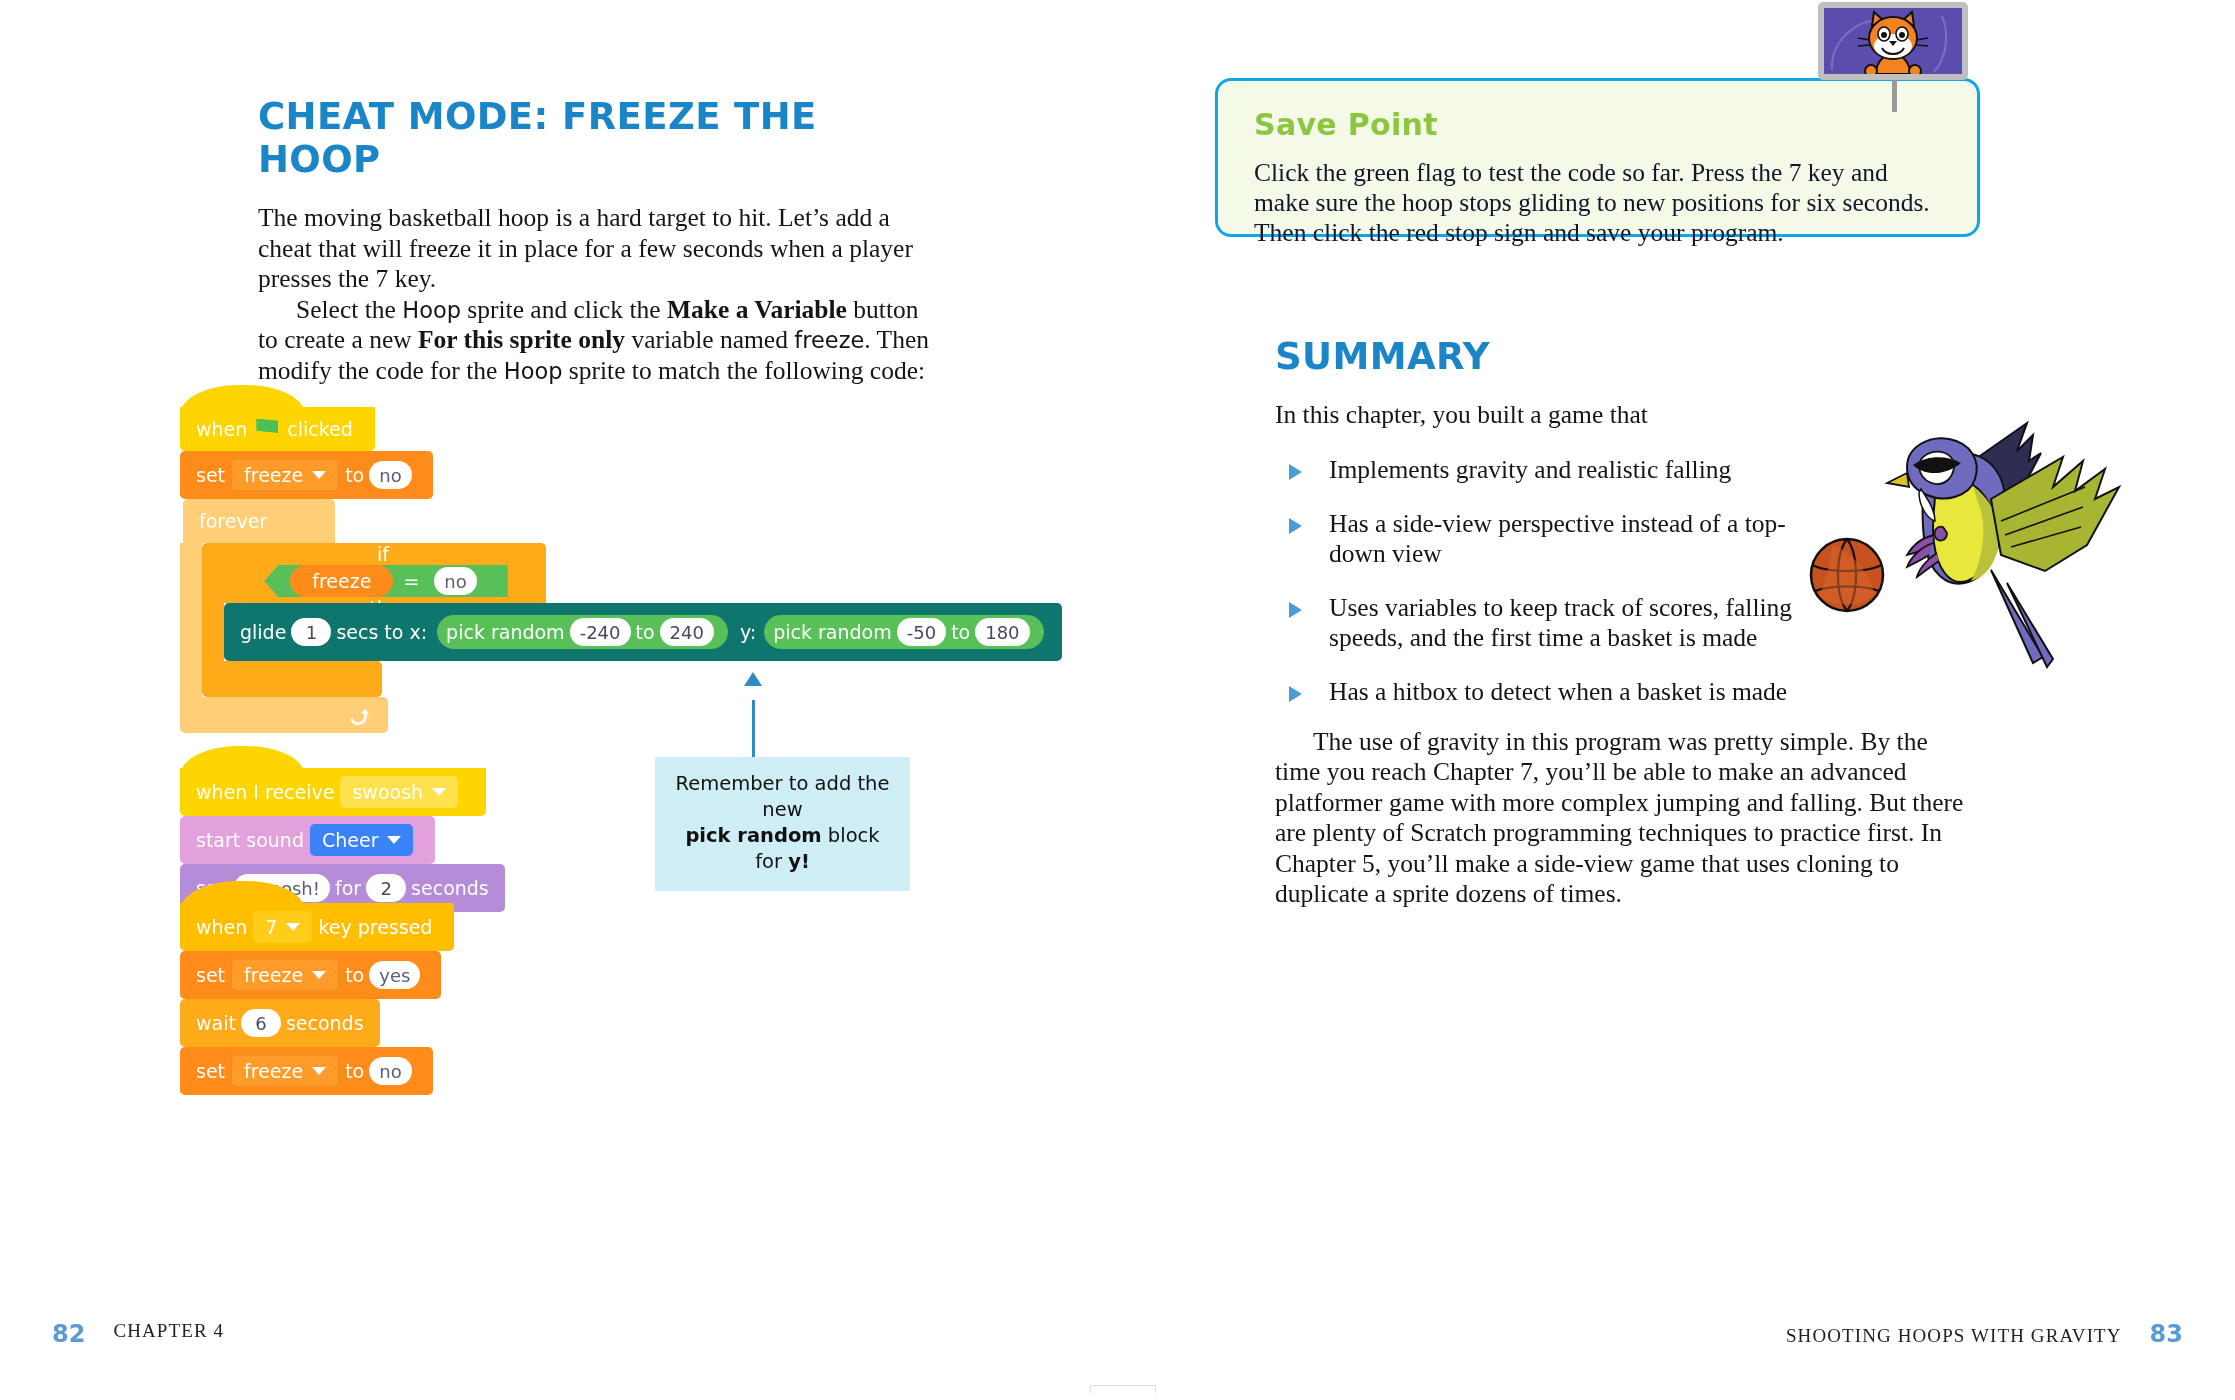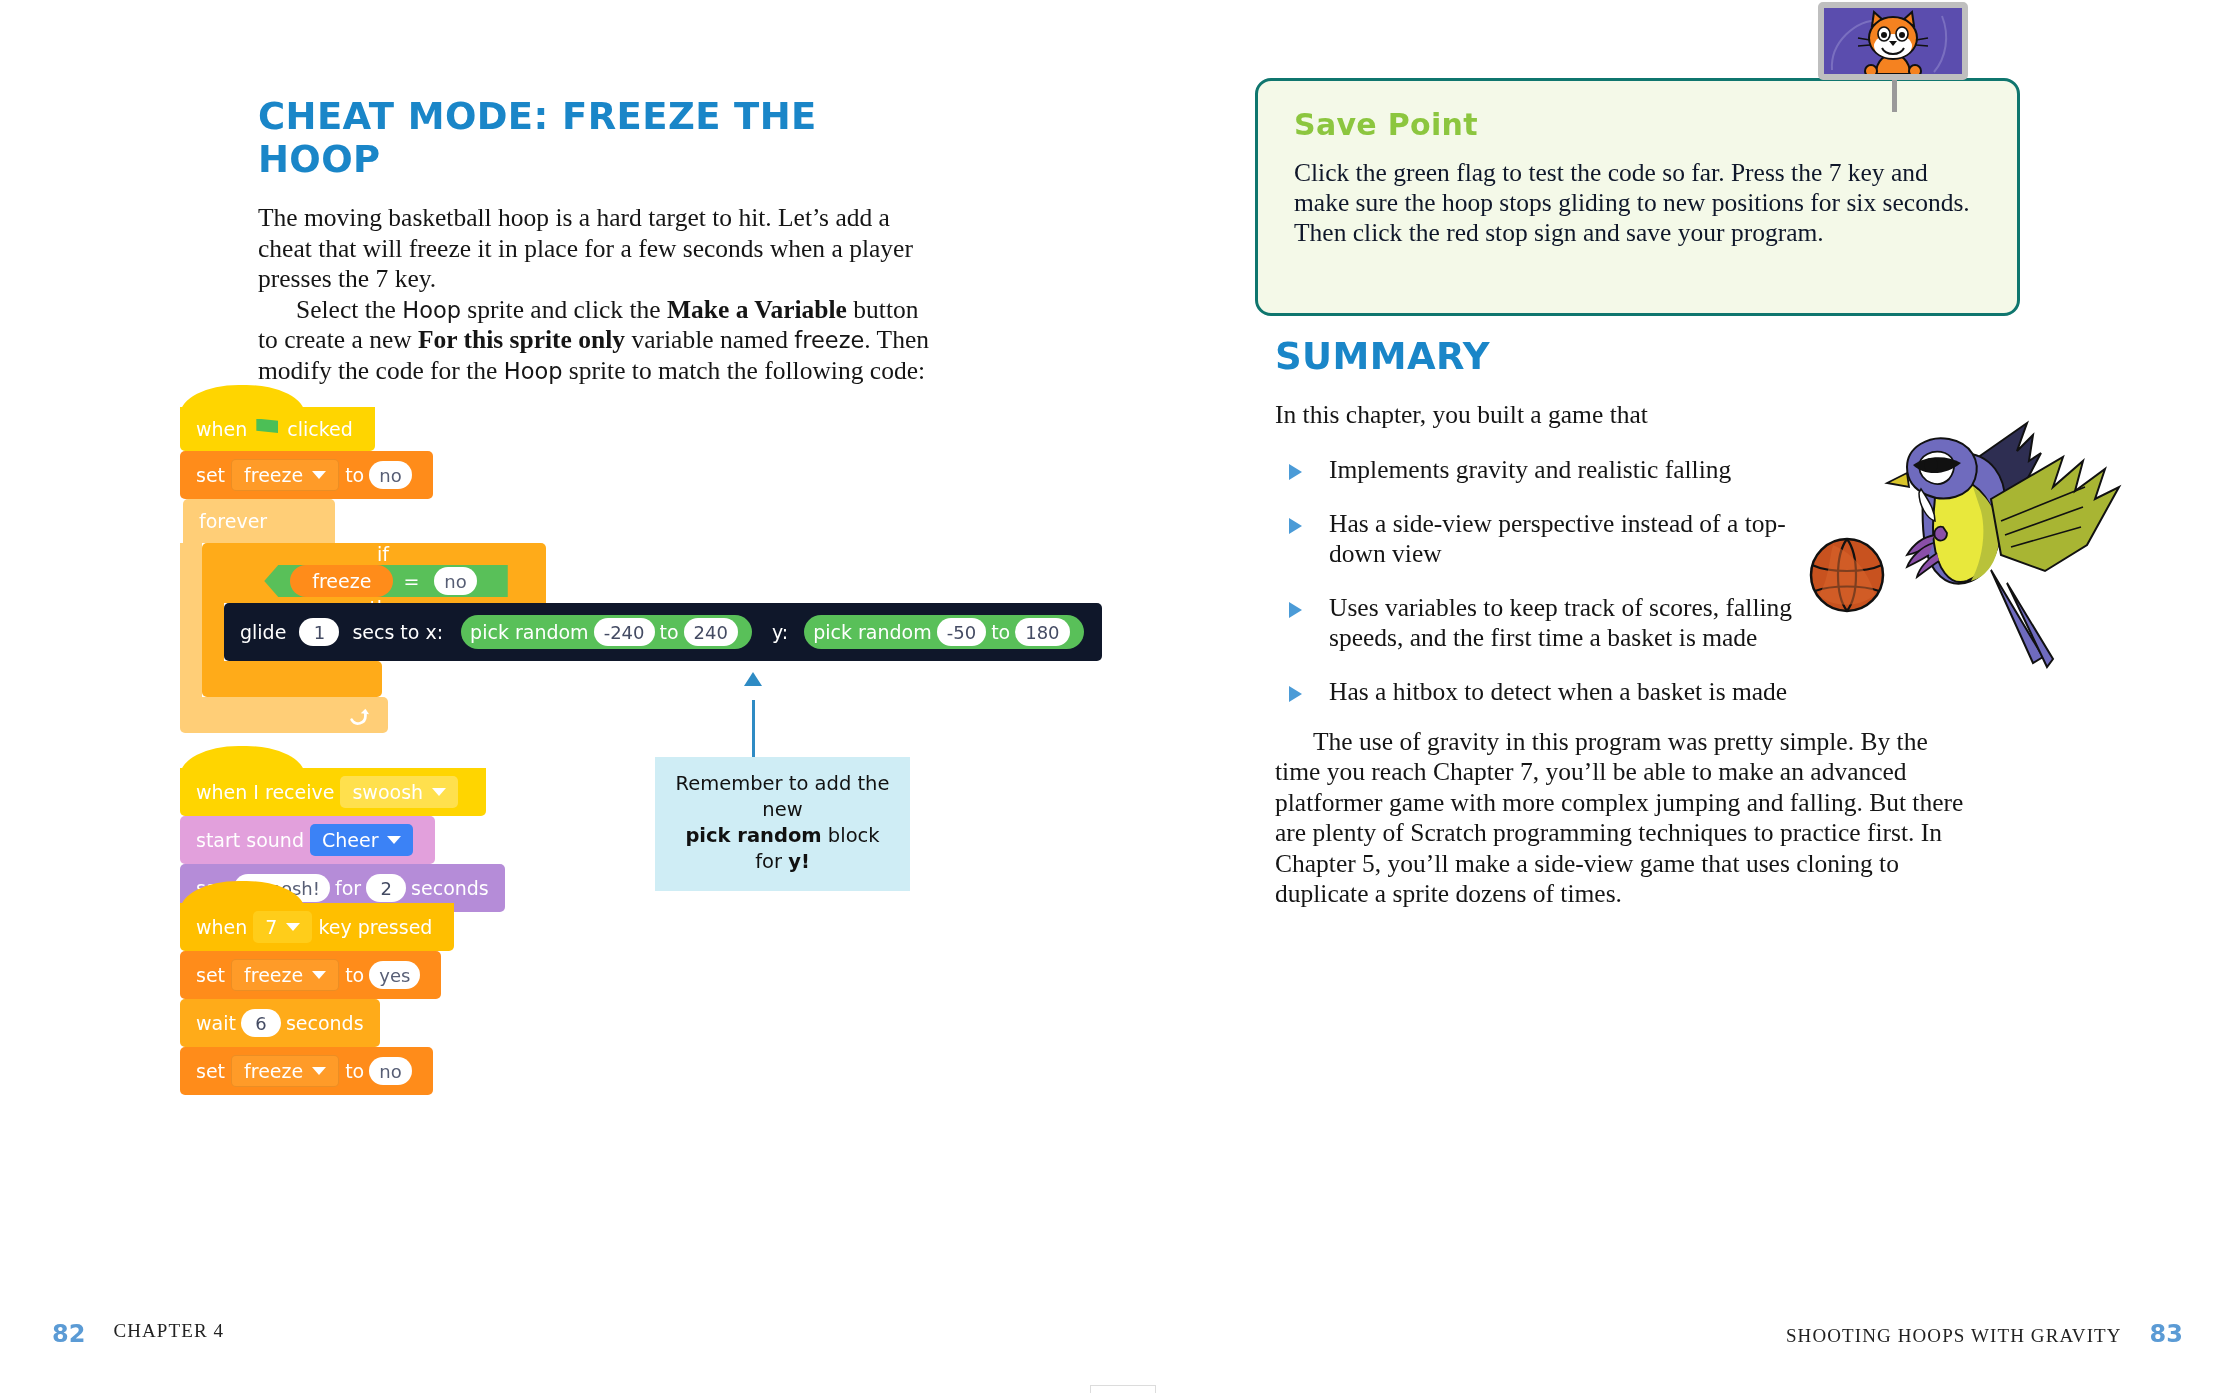--- a/index.html
+++ b/index.html
@@ -69,21 +69,21 @@
     left:22px; bottom:-7px;
     width:30px; height:9px;
     background:inherit;
     border-radius: 0 0 6px 6px;
     z-index:-1;
   }
   .c-events-l { background:#FFD500; }
   .c-vars   { background:#FF8C1A; }
   .c-ctrl   { background:#FFAB19; }
   .c-ctrl-l { background:#FFCE77; }
-  .c-motion { background:#0f172a;gap:8px; }
+  .c-motion { background:#0f766e; }
   .c-sound  { background:#E2A0DC; }
   .c-looks  { background:#B58CD8; }
 
   .oval {
     background:#fff; color:#575E75;
     border-radius:999px;
     display:inline-flex; align-items:center; justify-content:center;
     min-width:34px; height:28px; padding:0 10px;
     font-size:18px;
     margin:0 5px;
@@ -148,23 +148,23 @@
 
   .arrowline { position:absolute; background:#2E8BC4; width:2.5px; }
   .arrowhead {
     position:absolute; width:0;height:0;
     border-left:9px solid transparent;
     border-right:9px solid transparent;
     border-bottom:14px solid #2E8BC4;
   }
 
   .savepoint {
-    position:absolute; left:1255px; top:78px; width:765px; height:238px;
+    position:absolute; left:1215px; top:78px; width:765px; height:159px;
     background:#F4F9E8;
-    border:3px solid #0f766e;
+    border:3px solid #0ea5e9;
     border-radius:16px;
   }
   .savepoint h2 {
     font-family:"DejaVu Sans", sans-serif;
     font-weight:700;
     font-size:30px;
     color:#8CC63F;
     margin:26px 0 16px 36px;
     letter-spacing:0.3px;
   }

